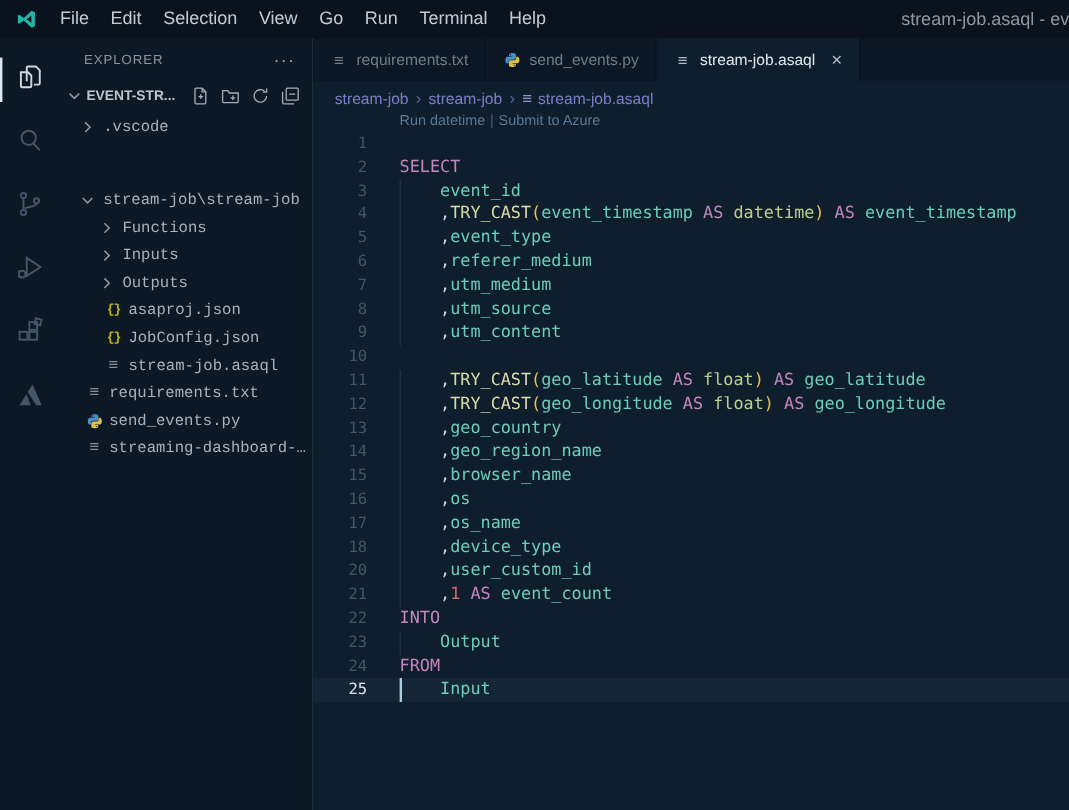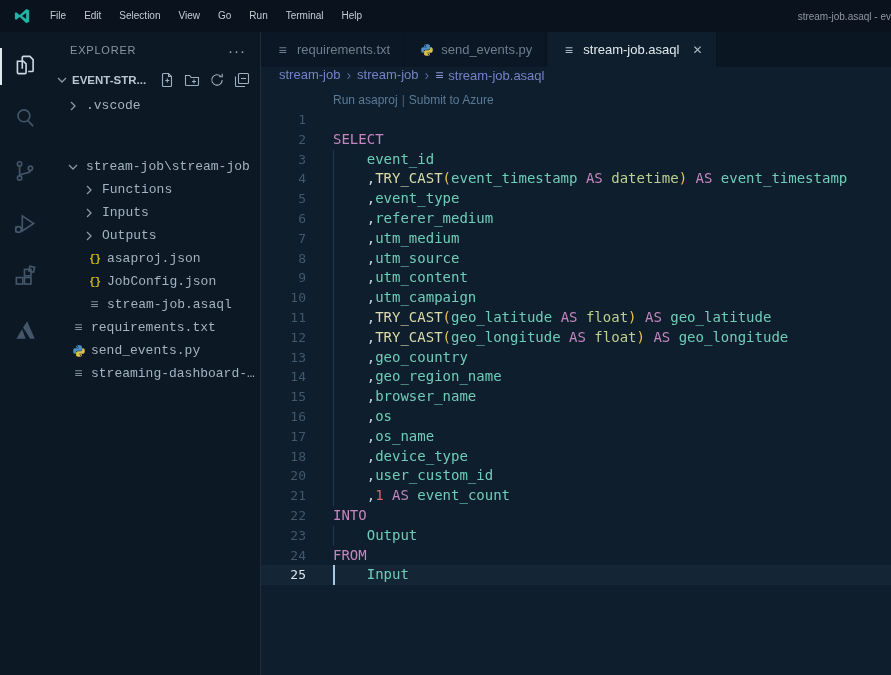--- a/index.html
+++ b/index.html
@@ -1,20 +1,20 @@
 <!DOCTYPE html>
 <html><head>
 <meta charset="utf-8">
 <style>
   * { box-sizing: border-box; }
   body { margin:0; background:#0e1e2c; font-family:"Liberation Sans", sans-serif; }
   .window { width:891px; height:675px; overflow:hidden; background:#0e1e2c; position:relative; }
 
   
-  .titlebar { height:32px; background:#0a131d; display:flex; align-items:center; color:#c3cdd4; font-size:10px; }
+  .titlebar { height:32px; background:#0a131d; display:flex; align-items:center; color:#c3cdd4; font-size:15px; }
   .logo { margin-left:13px; display:flex; align-items:center; }
   .menus { display:flex; margin-left:10px; height:32px; }
   .menu-item { padding:0 9px; line-height:32px; cursor:default; }
   .window-title { margin-left:auto; color:#8d98a2; white-space:nowrap; overflow:hidden; flex:0 1 auto; }
 
   
   .main { display:flex; height:643px; }
 
   
   .activitybar { width:50px; background:#0c1824; display:flex; flex-direction:column; align-items:center; padding-top:8px; flex:none; }
@@ -42,21 +42,21 @@
 
   
   .editor { flex:1; min-width:0; display:flex; flex-direction:column; background:#0e1e2c; }
   .tabbar { height:35px; background:#0a1622; display:flex; flex:none; }
   .tab { display:flex; align-items:center; gap:7px; padding:0 14px; font-size:13px; color:#6d7e8c; background:#0b1724; border-right:1px solid #091320; cursor:pointer; }
   .tab.active { background:#0e1e2c; color:#e2e9ee; }
   .tab .ic-file { color:#6d7e8c; }
   .tab.active .ic-file { color:#aebbc6; }
   .tab-close { font-size:12px; color:#aeb9c2; margin-left:6px; cursor:pointer; }
 
-  .breadcrumbs { height:23px; display:flex; align-items:flex-start; padding-left:18px; font-size:13px; color:#7880c8; flex:none; }
+  .breadcrumbs { height:23px; display:flex; align-items:flex-end; padding-left:18px; font-size:13px; color:#7880c8; flex:none; }
   .bc-item { cursor:pointer; }
   .bc-sep { color:#5d65a0; padding:0 6px; font-size:14px; }
   .bc-icon { color:#8d96d5; font-size:14px; margin-right:5px; }
 
   .code-area { flex:1; overflow:hidden; font-family:"DejaVu Sans Mono", monospace; font-size:14px; }
   .codelens { height:20px; line-height:20px; padding-left:72px; font-size:12px; color:#5a7a96; font-family:"Liberation Sans", sans-serif; }
   .codelens span { cursor:pointer; }
   .cl-sep { padding:0 4px; color:#4a6276; }
   .code-line { display:flex; height:19.8px; line-height:19.8px; }
   .code-line.active { background:rgba(130,170,210,.055); }
@@ -280,21 +280,21 @@
         </div>
       <div class="breadcrumbs">
           <span class="bc-item"><span>stream-job</span></span>
           <span class="bc-sep">›</span>
           <span class="bc-item"><span>stream-job</span></span>
           <span class="bc-sep">›</span>
           <span class="bc-item"><span class="bc-icon">≡</span><span>stream-job.asaql</span></span>
         </div>
       <div class="code-area">
         <div class="codelens">
-          <span>Run asaproj</span><span class="cl-sep">|</span><span>Submit to Azure</span>
+          <span>Run datetime</span><span class="cl-sep">|</span><span>Submit to Azure</span>
         </div>
         <div id="code-lines">
             <div class="code-line">
               <div class="ln">1</div>
               <div class="lt"></div>
             </div>
             <div class="code-line">
               <div class="ln">2</div>
               <div class="lt"><span class="c-kw">SELECT</span></div>
             </div>
@@ -321,21 +321,20 @@
             <div class="code-line">
               <div class="ln">8</div>
               <div class="lt"><span class="guide"></span><span>    </span><span class="c-pn">,</span><span class="c-id">utm_source</span></div>
             </div>
             <div class="code-line">
               <div class="ln">9</div>
               <div class="lt"><span class="guide"></span><span>    </span><span class="c-pn">,</span><span class="c-id">utm_content</span></div>
             </div>
             <div class="code-line">
               <div class="ln">10</div>
-              <div class="lt"><span class="guide"></span><span>    </span><span class="c-pn">,</span><span class="c-id">utm_campaign</span></div>
             </div>
             <div class="code-line">
               <div class="ln">11</div>
               <div class="lt"><span class="guide"></span><span>    </span><span class="c-pn">,</span><span class="c-fn">TRY_CAST</span><span class="c-pr">(</span><span class="c-id">geo_latitude</span><span> </span><span class="c-kw">AS</span><span> </span><span class="c-ty">float</span><span class="c-pr">)</span><span> </span><span class="c-kw">AS</span><span> </span><span class="c-id">geo_latitude</span></div>
             </div>
             <div class="code-line">
               <div class="ln">12</div>
               <div class="lt"><span class="guide"></span><span>    </span><span class="c-pn">,</span><span class="c-fn">TRY_CAST</span><span class="c-pr">(</span><span class="c-id">geo_longitude</span><span> </span><span class="c-kw">AS</span><span> </span><span class="c-ty">float</span><span class="c-pr">)</span><span> </span><span class="c-kw">AS</span><span> </span><span class="c-id">geo_longitude</span></div>
             </div>
             <div class="code-line">

